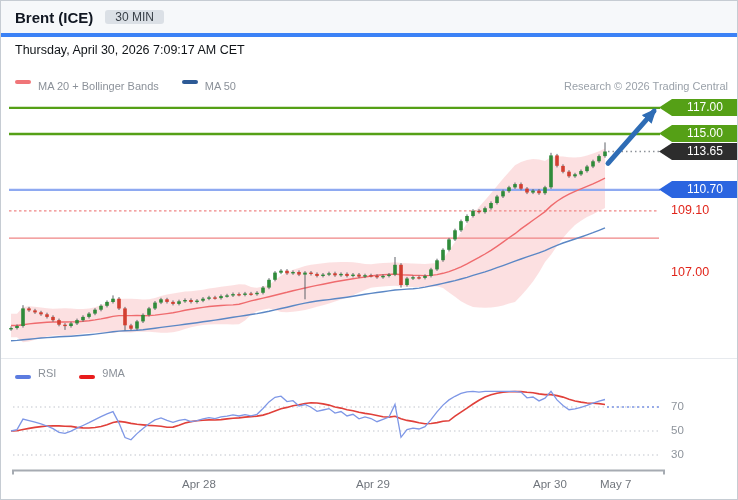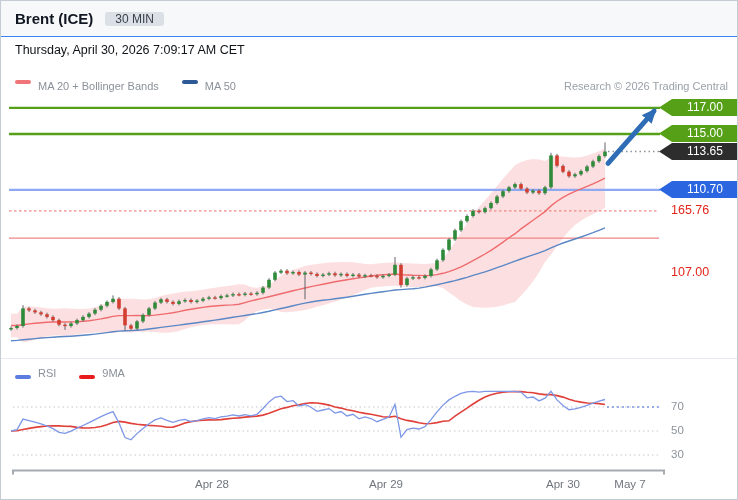--- a/index.html
+++ b/index.html
@@ -1,37 +1,37 @@
 <!DOCTYPE html>
 <html><head>
 <meta charset="utf-8">
 <style>
   html,body{margin:0;padding:0;background:#fff;}
   .page{position:relative;width:738px;height:500px;background:#fff;border:1px solid #c6ccd3;box-sizing:border-box;
         font-family:"Liberation Sans","DejaVu Sans",sans-serif;overflow:hidden;}
-  .header-bar{position:absolute;left:0;top:0;width:100%;height:36px;background:#f6f8fa;border-bottom:1px solid #3b82f6;
+  .header-bar{position:absolute;left:0;top:0;width:100%;height:36px;background:#f6f8fa;border-bottom:4px solid #3b82f6;
               display:flex;align-items:center;gap:12px;padding-left:14px;box-sizing:border-box;}
   .page-title{font-size:15px;font-weight:bold;color:#111722;}
   .tf-badge{font-size:12px;color:#394048;background:#dbe0e6;padding:0 10px;border-radius:3px;}
   .datetime{position:absolute;left:14px;top:42px;font-size:12.5px;color:#101418;}
   .legend-row{position:absolute;left:14px;top:79px;display:flex;align-items:flex-start;gap:7px;}
   .swatch{width:16px;height:4px;border-radius:2px;display:inline-block;}
   .legend-label{font-size:11px;color:#8b9199;margin-right:16px;}
   .watermark{position:absolute;right:9px;top:79px;font-size:11px;color:#9aa1a9;}
   svg.canvas{position:absolute;left:0;top:0;}
   .price-label{position:absolute;height:17px;line-height:17px;font-size:12px;}
   .tag{left:658px;width:79px;color:#fff;text-align:center;padding-left:13px;box-sizing:border-box;
        clip-path:polygon(0 50%,13px 0,100% 0,100% 100%,13px 100%);}
   .tag-green{background:#55a016;}
   .tag-dark{background:#2d2d2d;}
   .tag-blue{background:#2b65e0;}
   .lvl-red{left:670px;width:62px;color:#e1251b;font-size:12.5px;}
   .sep{position:absolute;left:0;top:357px;width:100%;height:1px;background:#e7eaee;}
   .rsi-legend{position:absolute;left:14px;top:366px;display:flex;align-items:flex-end;gap:7px;}
-  .x-label{position:absolute;width:60px;text-align:center;top:477px;font-size:11.5px;color:#70757c;}
+  .x-label{position:absolute;width:60px;top:477px;font-size:11.5px;color:#70757c;}
   .rsi-axis-label{position:absolute;left:670px;font-size:11.5px;color:#8d939b;}
 </style>
 </head>
 <body>
 
 <div class="page">
 
   <svg class="canvas" id="gfx" width="738" height="500" viewBox="0 0 738 500">
       <defs>
         <marker id="ah" markerUnits="userSpaceOnUse" markerWidth="15" markerHeight="13" refX="11" refY="6.5" orient="auto">
@@ -270,21 +270,21 @@
     <span class="swatch" id="sw-ma50" style="background: rgb(45, 90, 150);"></span>
     <span class="legend-label">MA 50</span>
   </div>
 
   <div class="watermark">Research © 2026 Trading Central</div>
 
   <div class="price-label tag tag-green" style="top: 98px;">117.00</div>
   <div class="price-label tag tag-green" style="top: 124px;">115.00</div>
   <div class="price-label tag tag-dark" style="top: 142px;">113.65</div>
   <div class="price-label tag tag-blue" style="top: 180px;">110.70</div>
-  <div class="price-label lvl-red" style="top: 201px;">165.76</div>
+  <div class="price-label lvl-red" style="top: 201px;">109.10</div>
   <div class="price-label lvl-red" style="top: 247px; margin-top: 16px;">107.00</div>
 
   <div class="sep"></div>
 
   <div class="rsi-legend">
     <span class="swatch" id="sw-rsi" style="background: rgb(92, 124, 224);"></span>
     <span class="legend-label">RSI</span>
     <span class="swatch" id="sw-9ma" style="background: rgb(232, 28, 28);"></span>
     <span class="legend-label">9MA</span>
   </div>

